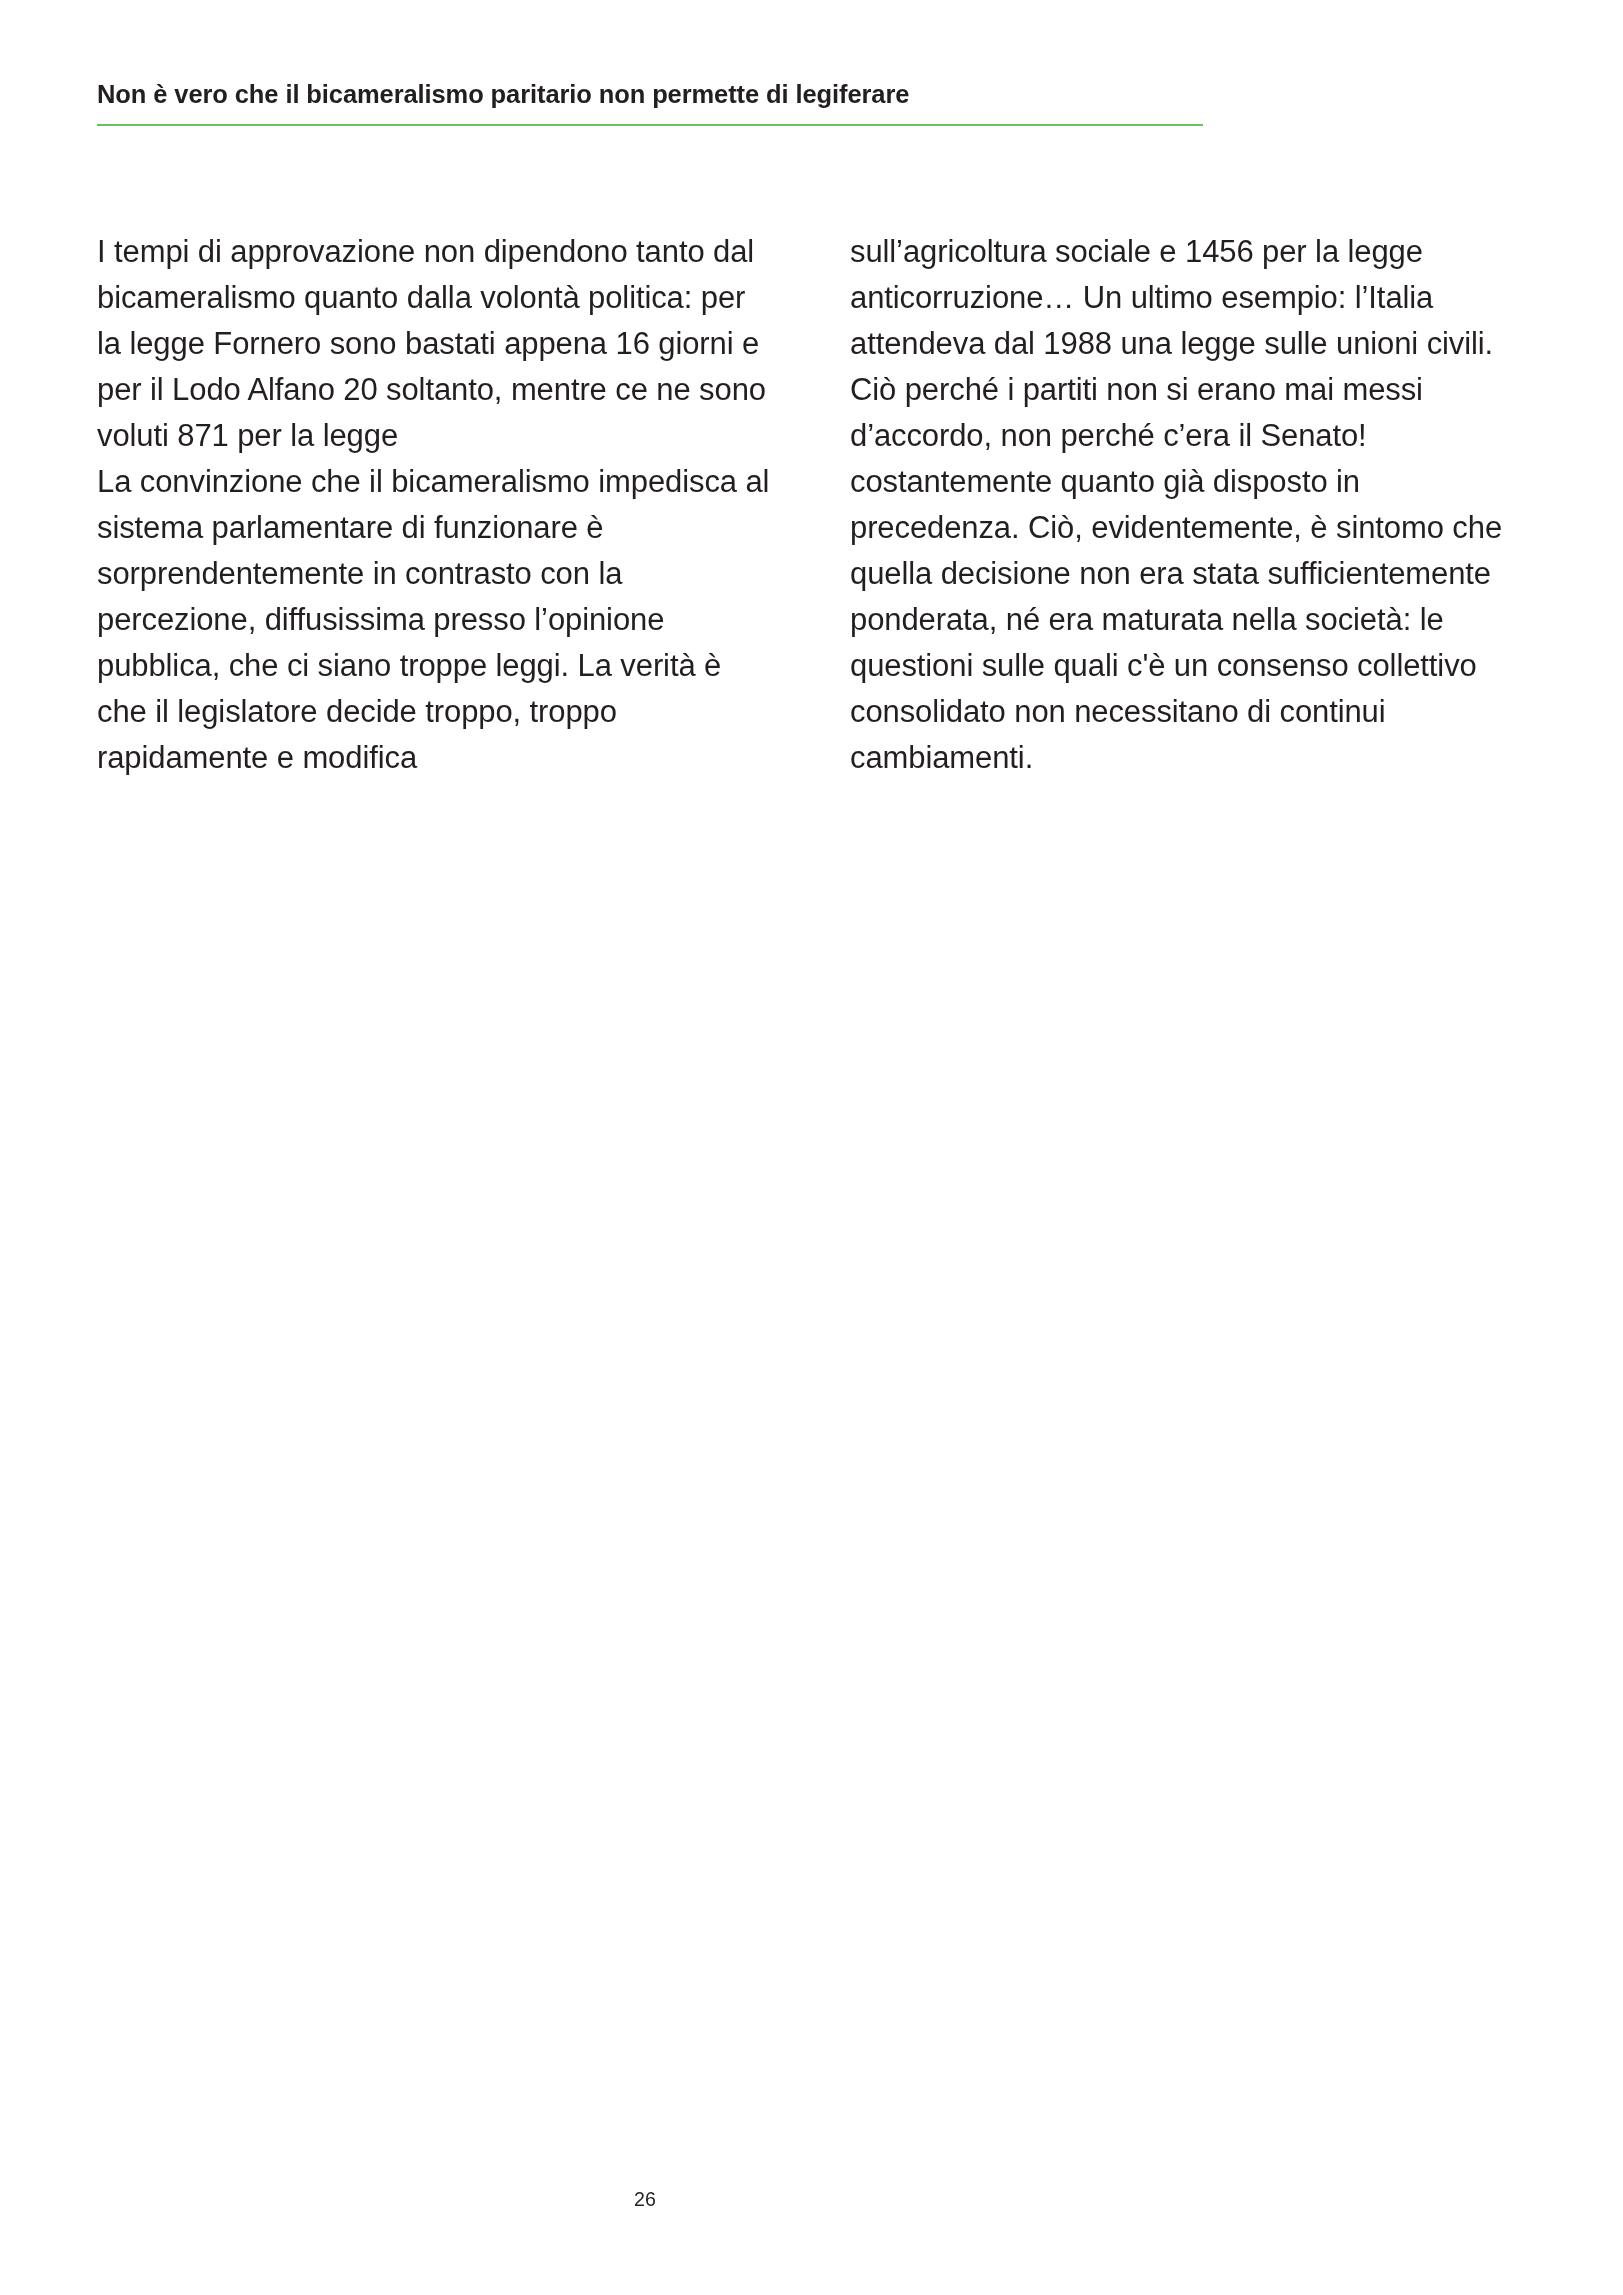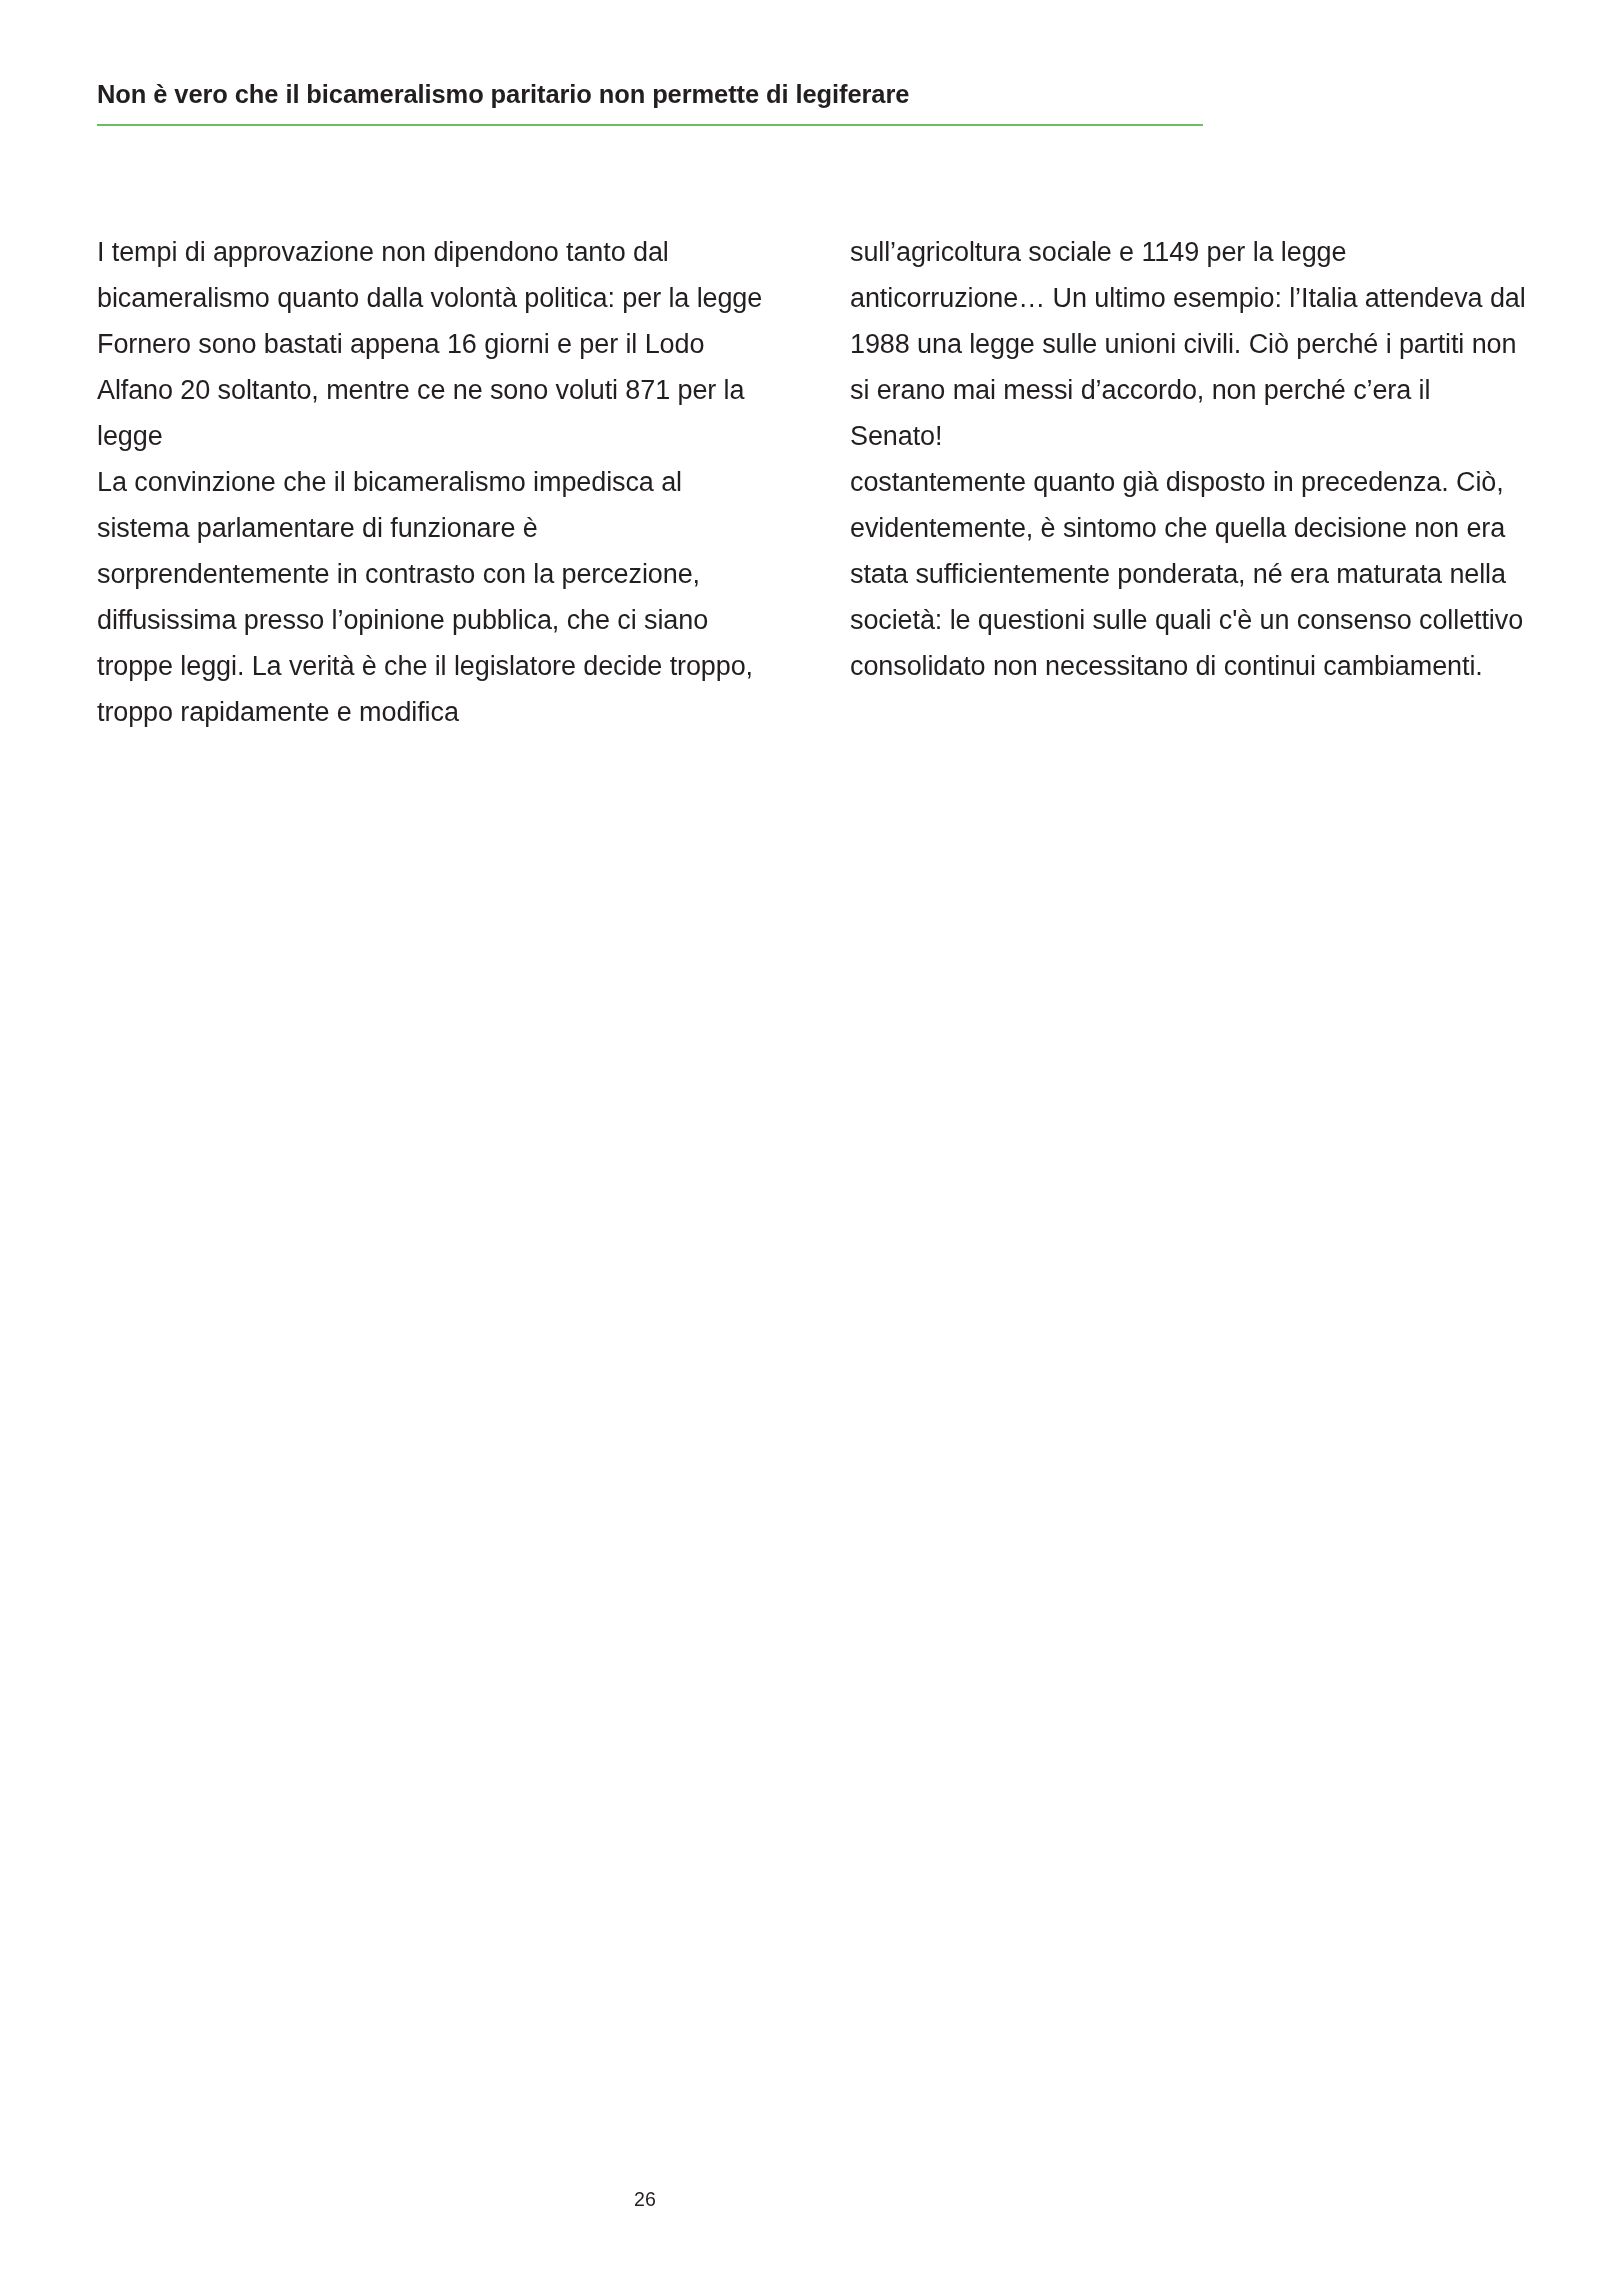--- a/index.html
+++ b/index.html
@@ -57,21 +57,21 @@
     display: flex;
     flex-direction: row;
     column-gap: 76px;
   }
   .col {
     width: 677px;
   }
 
   p.body {
     margin: 0;
-    font-size: 27px;
+    font-size: 31px;
     line-height: 46px;
     color: #231f20;
     letter-spacing: -0.1px;
   }
 
   
   .section-heading {
     margin: 0;
     font-size: 29.4px;
     line-height: 1.25;
@@ -108,21 +108,21 @@
     <div class="header-rule"></div>
   </div>
 
   <div class="content">
 
     <div class="cols">
       <div class="col">
         <p class="body">I tempi di approvazione non dipendono tanto dal bicameralismo quanto dalla volontà politica: per la legge Fornero sono bastati appena 16 giorni e per il Lodo Alfano 20 soltanto, mentre ce ne sono voluti 871 per la legge</p>
       </div>
       <div class="col">
-        <p class="body">sull’agricoltura sociale e 1149 per la legge anticorruzione… Un ultimo esempio: l’Italia attendeva dal 1988 una legge sulle unioni civili. Ciò perché i partiti non si erano mai messi d’accordo, non perché c’era il Senato!</p>
+        <p class="body">sull’agricoltura sociale e 1456 per la legge anticorruzione… Un ultimo esempio: l’Italia attendeva dal 1988 una legge sulle unioni civili. Ciò perché i partiti non si erano mai messi d’accordo, non perché c’era il Senato!</p>
       </div>
     </div>
 
 
     <div class="cols">
       <div class="col">
         <p class="body">La convinzione che il bicameralismo impedisca al sistema parlamentare di funzionare è sorprendentemente in contrasto con la percezione, diffusissima presso l’opinione pubblica, che ci siano troppe leggi. La verità è che il legislatore decide troppo, troppo rapidamente e modifica</p>
       </div>
       <div class="col">
         <p class="body">costantemente quanto già disposto in precedenza. Ciò, evidentemente, è sintomo che quella decisione non era stata sufficientemente ponderata, né era maturata nella società: le questioni sulle quali c'è un consenso collettivo consolidato non necessitano di continui cambiamenti.</p>

